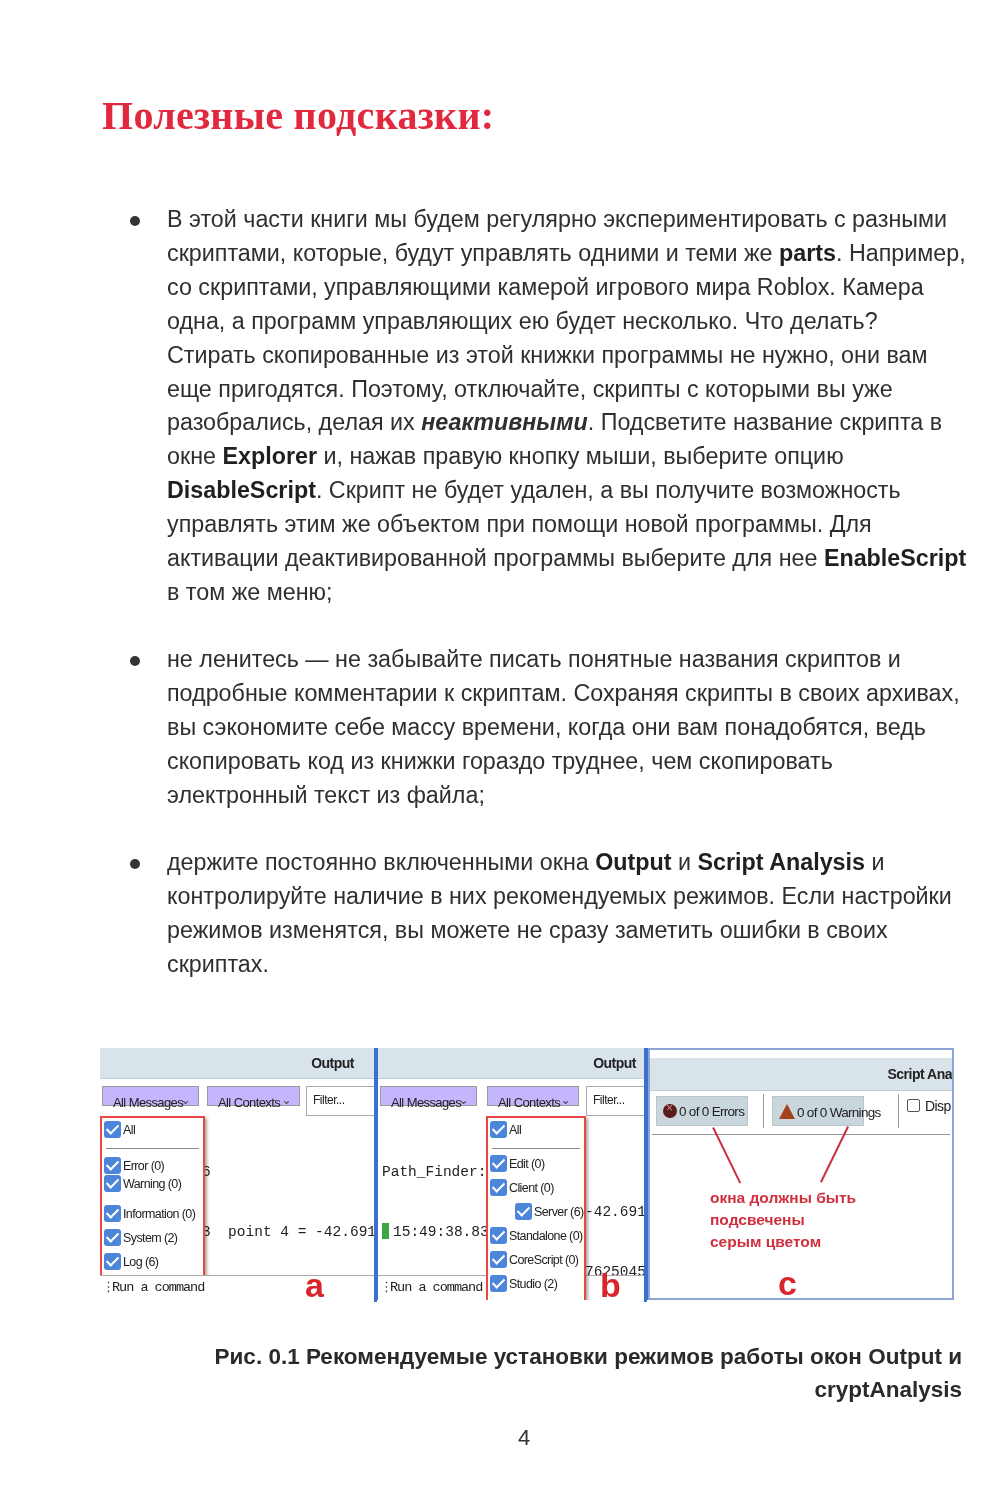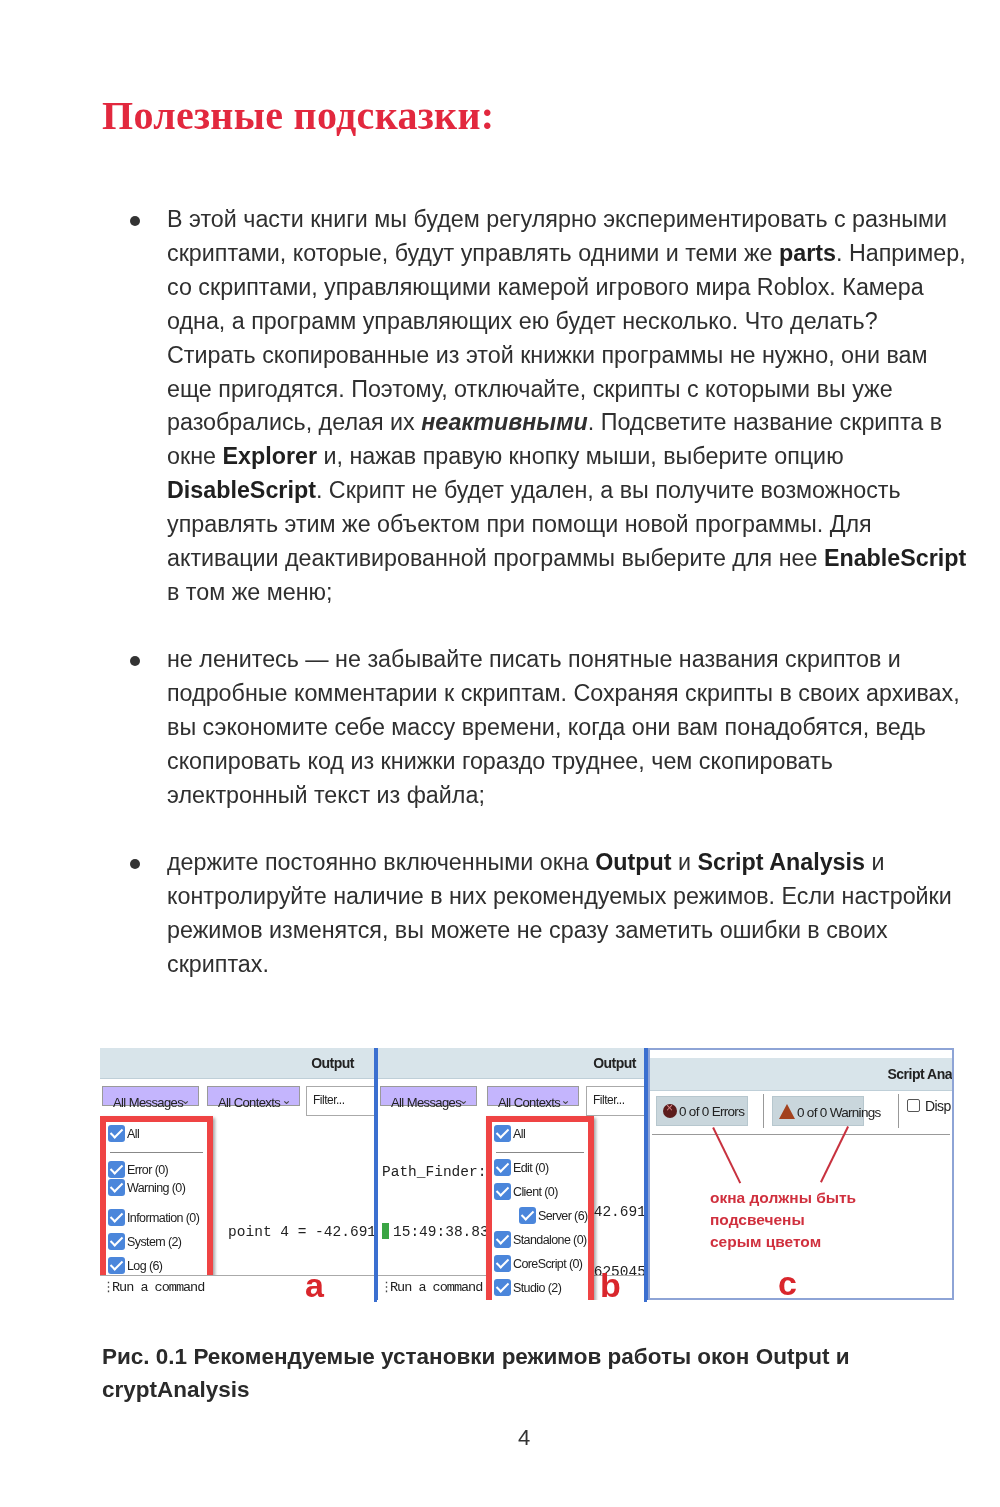--- a/index.html
+++ b/index.html
@@ -39,42 +39,42 @@
   }
   .ddl .chev { position:absolute; right:8px; top:6px; font-size:12px; color:#444; }
   .filter { position:absolute; top:38px; height:30px; border:1px solid #aaa; background:#fff; box-sizing:border-box;
     font-size:12px; letter-spacing:-0.5px; padding:6px 0 0 6px; color:#222; }
   .log { position:absolute; font-family:"Liberation Mono", monospace; font-size:14.5px; line-height:20px; color:#222; white-space:pre; }
   .log .green { display:inline-block; width:7px; height:16px; background:#3aa544; vertical-align:-3px; margin-right:4px; }
   .cmd-bar { position:absolute; left:0; right:0; bottom:0; height:24px; border-top:1px solid #aaa; background:#fff; }
   .cmd { position:absolute; left:12px; top:4px; font-family:"Liberation Mono", monospace; font-size:13.5px; letter-spacing:-1px; color:#222; }
   .cmd-dots { position:absolute; left:2px; top:3px; font-size:13px; color:#444; }
   .menu {
-    position:absolute; background:#fff; border:6px solid #ef4444; box-shadow:2px 2px 3px rgba(0,0,0,0.35);
+    position:absolute; background:#fff; border:2px solid #ef4444; box-shadow:2px 2px 3px rgba(0,0,0,0.35);
   }
   .mi { position:absolute; left:2px; font-size:12.5px; letter-spacing:-0.6px; color:#222; white-space:nowrap; height:20px; line-height:20px; }
   .cb { display:inline-block; width:17px; height:17px; background:#4b86db; border-radius:3px; vertical-align:-4px; margin-right:2px; position:relative; }
   .cb::after { content:""; position:absolute; left:5px; top:1px; width:5px; height:10px; border:solid #fff; border-width:0 2.5px 2.5px 0; transform:rotate(45deg); }
   .sep { position:absolute; left:4px; right:4px; height:1px; background:#888; }
   .letter { position:absolute; font-size:34px; font-weight:bold; color:#d9262c; font-family:"Liberation Sans", sans-serif; }
   .vbar { position:absolute; width:3px; background:#3b6fd0; }
 
   .sa-btn { position:absolute; top:46px; height:30px; background:#c9d6dc; border:1px solid #b7c7ce; box-sizing:border-box;
     font-size:13.5px; letter-spacing:-0.7px; color:#222; padding:7px 0 0 6px; white-space:nowrap; }
   .err-ic { display:inline-block; width:14px; height:14px; border-radius:50%; background:#5b1b1b; vertical-align:-2px; margin-right:2px; position:relative; }
   .err-ic::after { content:"×"; position:absolute; left:3px; top:-3px; font-size:12px; color:#d88; }
   .warn-ic { display:inline-block; width:0; height:0; border-left:8px solid transparent; border-right:8px solid transparent; border-bottom:15px solid #a3421e; vertical-align:-2px; margin-right:2px; }
   .vsep { position:absolute; top:44px; width:1px; height:34px; background:#999; }
   .sa-check { position:absolute; top:48px; font-size:14px; letter-spacing:-0.6px; color:#222; white-space:nowrap; }
   .sa-check .box { display:inline-block; width:11px; height:11px; border:1px solid #555; border-radius:2px; vertical-align:-1px; margin-right:5px; }
   .sa-body { position:absolute; left:2px; right:2px; top:84px; bottom:2px; border-top:1px solid #999; }
   .red-line { position:absolute; height:2px; background:#c8323f; transform-origin:0 0; }
   .annot { position:absolute; left:60px; top:137px; font-size:15.5px; font-weight:bold; line-height:22px; color:#d0303e; }
 
-  .caption { position:absolute; left:102px; top:1340px; width:860px; font-size:22.5px; font-weight:bold; line-height:33px; color:#2a2a2a; }
+  .caption { position:absolute; left:102px; top:1340px; width:860px; font-size:22.5px; font-weight:bold; line-height:33px; color:#2a2a2a;text-align:right; }
   .page-num { position:absolute; left:518px; top:1425px; font-size:22px; color:#333; }
 </style>
 </head>
 <body>
 
 <div class="title">Полезные подсказки:</div>
 
 <ul class="bullets">
   <li class="bullet b1">В этой части книги мы будем регулярно экспериментировать с разными скриптами, которые, будут управлять одними и теми же <b>parts</b>. Например, со скриптами, управляющими камерой игрового мира Roblox. Камера одна, а программ управляющих ею будет несколько. Что делать? Стирать скопированные из этой книжки программы не нужно, они вам еще пригодятся. Поэтому, отключайте, скрипты с которыми вы уже разобрались, делая их <i class="em">неактивными</i>. Подсветите название скрипта в окне <b>Explorer</b> и, нажав правую кнопку мыши, выберите опцию <b>DisableScript</b>. Скрипт не будет удален, а вы получите возможность управлять этим же объектом при помощи новой программы. Для активации деактивированной программы выберите для нее <b>EnableScript</b> в том же меню;</li>
   <li class="bullet b2">не ленитесь — не забывайте писать понятные названия скриптов и подробные комментарии к скриптам. Сохраняя скрипты в своих архивах, вы сэкономите себе массу времени, когда они вам понадобятся, ведь скопировать код из книжки гораздо труднее, чем скопировать электронный текст из файла;</li>

